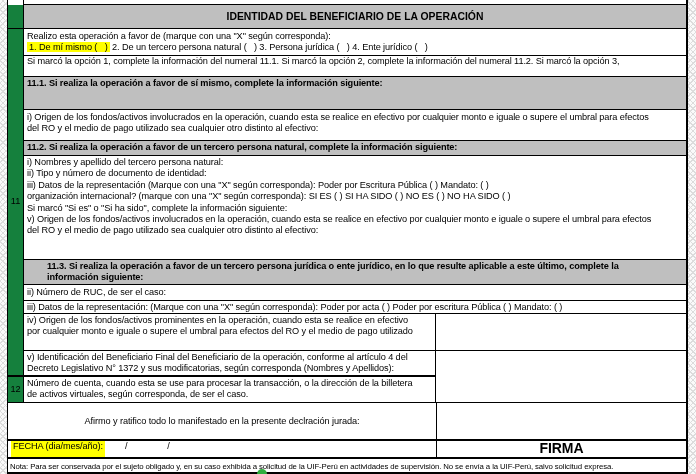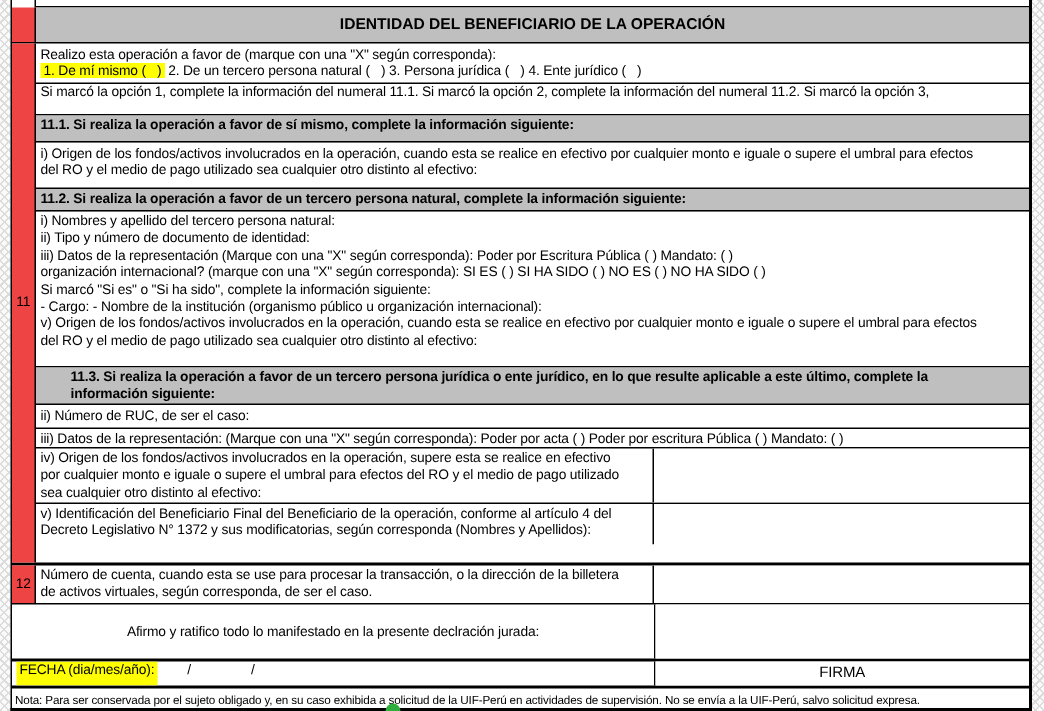--- a/index.html
+++ b/index.html
@@ -14,58 +14,58 @@
   }
   .sheet{
     position:absolute;left:7px;top:0;width:681px;height:474px;
     box-sizing:border-box;background:#fff;
     border-left:1px solid #000;border-right:2px solid #000;border-bottom:2px solid #000;
     display:flex;flex-direction:column;
     font-size:9.2px;letter-spacing:-0.1px;line-height:11.4px;
   }
   .row,.group{display:flex;box-sizing:border-box;flex:none;}
   .numcol{width:16px;flex:none;border-right:1px solid #000;box-sizing:border-box;
-          display:flex;align-items:center;justify-content:center;background:#ef4444;}
+          display:flex;align-items:center;justify-content:center;background:#15803d;}
   .gcontent{flex:1;display:flex;flex-direction:column;min-width:0;}
   .cell{box-sizing:border-box;border-bottom:1px solid #000;padding:1px 3px 0 3px;overflow:hidden;flex:none;}
   .nobb{border-bottom:none;}
   .line{white-space:pre;}
   .ghead{background:#bfbfbf;font-weight:bold;}
   .titlerow{height:24px;border-bottom:1px solid #000;text-align:right;}
   .title-cell{flex:1;background:#bfbfbf;font-weight:bold;font-size:10.4px;
               display:flex;align-items:center;justify-content:center;letter-spacing:0;}
   .remnant{height:5px;}
   .rem-left{width:16px;flex:none;border-right:1px solid #000;box-sizing:border-box;}
   .rem-right{flex:1;border-bottom:1px solid #000;box-sizing:border-box;}
   .g11{height:348px;border-bottom:2px solid #000;}
   .g12{height:26px;border-bottom:1px solid #000;}
   .h-intro{height:27px;padding-top:2px;}
   .h-instr{height:21px;}
   .h-instr .line{line-height:9.9px;}
-  .h-ghead1{height:18px;}
+  .h-ghead1{height:33px;}
   .h-b111{height:31px;padding-top:2px;}
   .h-ghead2{height:15px;}
   .h-b112{height:104px;}
   .h-ghead3{height:25px;}
   .h-ghead3 .line{line-height:11.3px;margin-left:20px;}
   .h-i{height:15px;}
   .h-ii{height:16px;padding-top:2px;}
   .h-iii{height:13px;}
   .h-iv{height:37px;padding-top:2px;}
   .h-v{height:27px;padding-top:2px;}
   .split{display:flex;padding:0;}
   .split-l{width:412px;flex:none;border-right:1px solid #000;box-sizing:border-box;
            padding:1px 3px 0 3px;overflow:hidden;}
   .split-r{flex:1;background:#fff;}
   .r12cell{height:25px;}
   .afirmo{height:38px;border-bottom:2px solid #000;}
   .afirmo .split-l{width:429px;display:flex;align-items:center;justify-content:center;text-align:center;}
   .fechafirma{height:18px;border-bottom:2px solid #000;}
   .fechafirma .split-l{width:429px;display:flex;padding-top:0;}
-  .firma-cell{display:flex;align-items:center;justify-content:center;font-weight:normal;font-size:10px;}
+  .firma-cell{display:flex;align-items:center;justify-content:center;font-weight:bold;font-size:14px;}
   .hl{background:#ffff00;padding:0 2px;white-space:pre;}
   .slash{white-space:pre;}
   .s1{margin-left:20px;}
   .s2{margin-left:40px;}
   .noterow{height:13px;padding:2px 2px 0 2px;font-size:7.8px;letter-spacing:-0.1px;
            white-space:pre;overflow:hidden;box-sizing:border-box;display:block;}
   .green-dot{position:absolute;left:257px;top:469px;width:10px;height:10px;border-radius:50%;}
 </style>
 </head>
 <body>
@@ -104,38 +104,36 @@
         </div>
 
         <div class="cell ghead h-ghead2">11.2. Si realiza la operación a favor de un tercero persona natural, complete la información siguiente:</div>
 
         <div class="cell h-b112">
           <div class="line">i) Nombres y apellido del tercero persona natural:</div>
           <div class="line">ii) Tipo y número de documento de identidad:</div>
           <div class="line">iii) Datos de la representación (Marque con una "X" según corresponda): Poder por Escritura Pública ( ) Mandato: ( )</div>
           <div class="line">organización internacional? (marque con una "X" según corresponda): SI ES ( ) SI HA SIDO ( ) NO ES ( ) NO HA SIDO ( )</div>
           <div class="line">Si marcó "Si es" o "Si ha sido", complete la información siguiente:</div>
-          <div class="line">- Cargo: - Nombre de la institución (organismo público u organización internacional):</div>
           <div class="line">v) Origen de los fondos/activos involucrados en la operación, cuando esta se realice en efectivo por cualquier monto e iguale o supere el umbral para efectos</div>
           <div class="line">del RO y el medio de pago utilizado sea cualquier otro distinto al efectivo:</div>
         </div>
 
         <div class="cell ghead h-ghead3">
           <div class="line">11.3. Si realiza la operación a favor de un tercero persona jurídica o ente jurídico, en lo que resulte aplicable a este último, complete la</div>
           <div class="line">información siguiente:</div>
         </div>
 
         <div class="cell h-ii">ii) Número de RUC, de ser el caso:</div>
         <div class="cell h-iii">iii) Datos de la representación: (Marque con una "X" según corresponda): Poder por acta (   ) Poder por escritura Pública (   ) Mandato: (   )</div>
 
         <div class="cell split h-iv">
           <div class="split-l">
-            <div class="line">iv) Origen de los fondos/activos involucrados en la operación, supere esta se realice en efectivo</div>
+            <div class="line">iv) Origen de los fondos/activos prominentes en la operación, cuando esta se realice en efectivo</div>
             <div class="line">por cualquier monto e iguale o supere el umbral para efectos del RO y el medio de pago utilizado</div>
-            <div class="line">sea cualquier otro distinto al efectivo:</div>
           </div>
           <div class="split-r"></div>
         </div>
 
         <div class="cell split h-v nobb">
           <div class="split-l">
             <div class="line">v) Identificación del Beneficiario Final del Beneficiario de la operación, conforme al artículo 4 del</div>
             <div class="line">Decreto Legislativo N° 1372 y sus modificatorias, según corresponda (Nombres y Apellidos):</div>
           </div>
           <div class="split-r"></div>

